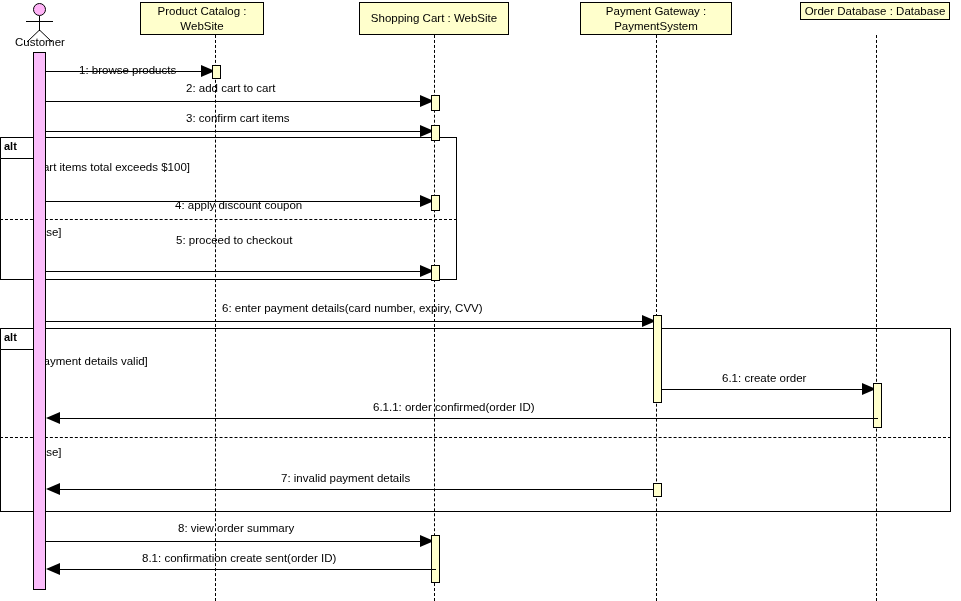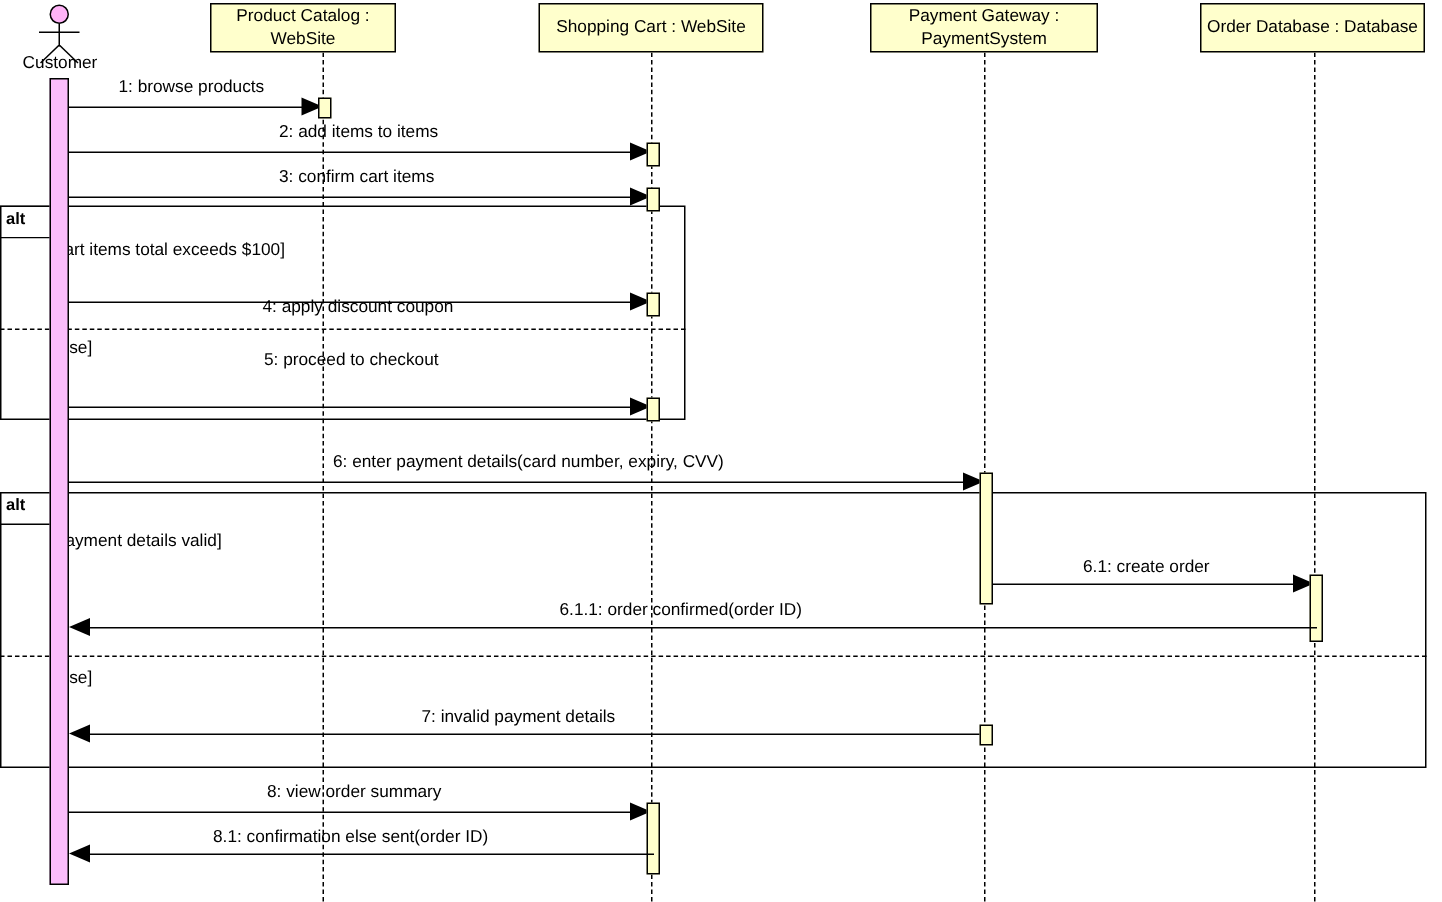--- a/index.html
+++ b/index.html
@@ -159,28 +159,28 @@
     <path d="M13.5,0 L26,12" stroke="#000000" stroke-width="1" fill="none"></path>
   </svg>
   <div class="actor-label" style="left:8px; top:36px; width:64px;">Customer</div>
 
   <div class="activation actor-bar" style="left:33px; top:52px; width:13px; height:538px;"></div>
 
   <div class="lifeline-head" style="left:140px; top:2px; width:124px; height:33px;">Product Catalog : WebSite</div>
   <div class="lifeline-head" style="left:359px; top:2px; width:150px; height:33px;">Shopping Cart : WebSite</div>
   <div class="lifeline-head" style="left:580px; top:2px; width:152px; height:33px;">Payment Gateway :
 PaymentSystem</div>
-  <div class="lifeline-head" style="left:800px; top:2px; width:150px; height:33px;">Order Database : Database</div>
-
-  <div class="msg-label" style="left:79px; top:52px;">1: browse products</div>
+  <div class="lifeline-head" style="left:800px; top:2px; width:150px; height:18px;">Order Database : Database</div>
+
+  <div class="msg-label" style="left:79px; top:64px;">1: browse products</div>
   <div class="msg-line" style="left:46px; top:71px; width:159px;"></div>
   <div class="arrow-head right" style="left:201px; top:65px;"></div>
   <div class="activation" style="left:212px; top:65px; width:9px; height:14px;"></div>
 
-  <div class="msg-label" style="left:186px; top:82px;">2: add items to items</div>
+  <div class="msg-label" style="left:186px; top:82px;">2: add cart to cart</div>
   <div class="msg-line" style="left:46px; top:101px; width:378px;"></div>
   <div class="arrow-head right" style="left:420px; top:95px;"></div>
   <div class="activation" style="left:431px; top:95px; width:9px; height:16px;"></div>
 
   <div class="msg-label" style="left:186px; top:112px;">3: confirm cart items</div>
   <div class="msg-line" style="left:46px; top:131px; width:378px;"></div>
   <div class="arrow-head right" style="left:420px; top:125px;"></div>
   <div class="activation" style="left:431px; top:125px; width:9px; height:16px;"></div>
 
   <div class="msg-label" style="left:175px; top:182px;margin-top:17px;">4: apply discount coupon</div>
@@ -210,17 +210,17 @@
   <div class="msg-label" style="left:281px; top:472px;">7: invalid payment details</div>
   <div class="msg-line" style="left:60px; top:489px; width:598px;"></div>
   <div class="arrow-head left" style="left:46px; top:483px;"></div>
   <div class="activation" style="left:653px; top:483px; width:9px; height:14px;"></div>
 
   <div class="msg-label" style="left:178px; top:522px;">8: view order summary</div>
   <div class="msg-line" style="left:46px; top:541px; width:378px;"></div>
   <div class="arrow-head right" style="left:420px; top:535px;"></div>
   <div class="activation" style="left:431px; top:535px; width:9px; height:48px;"></div>
 
-  <div class="msg-label" style="left:142px; top:552px;">8.1: confirmation else sent(order ID)</div>
+  <div class="msg-label" style="left:142px; top:552px;">8.1: confirmation create sent(order ID)</div>
   <div class="msg-line" style="left:60px; top:569px; width:376px;"></div>
   <div class="arrow-head left" style="left:46px; top:563px;"></div>
 
 </div>
 
 </body></html>

